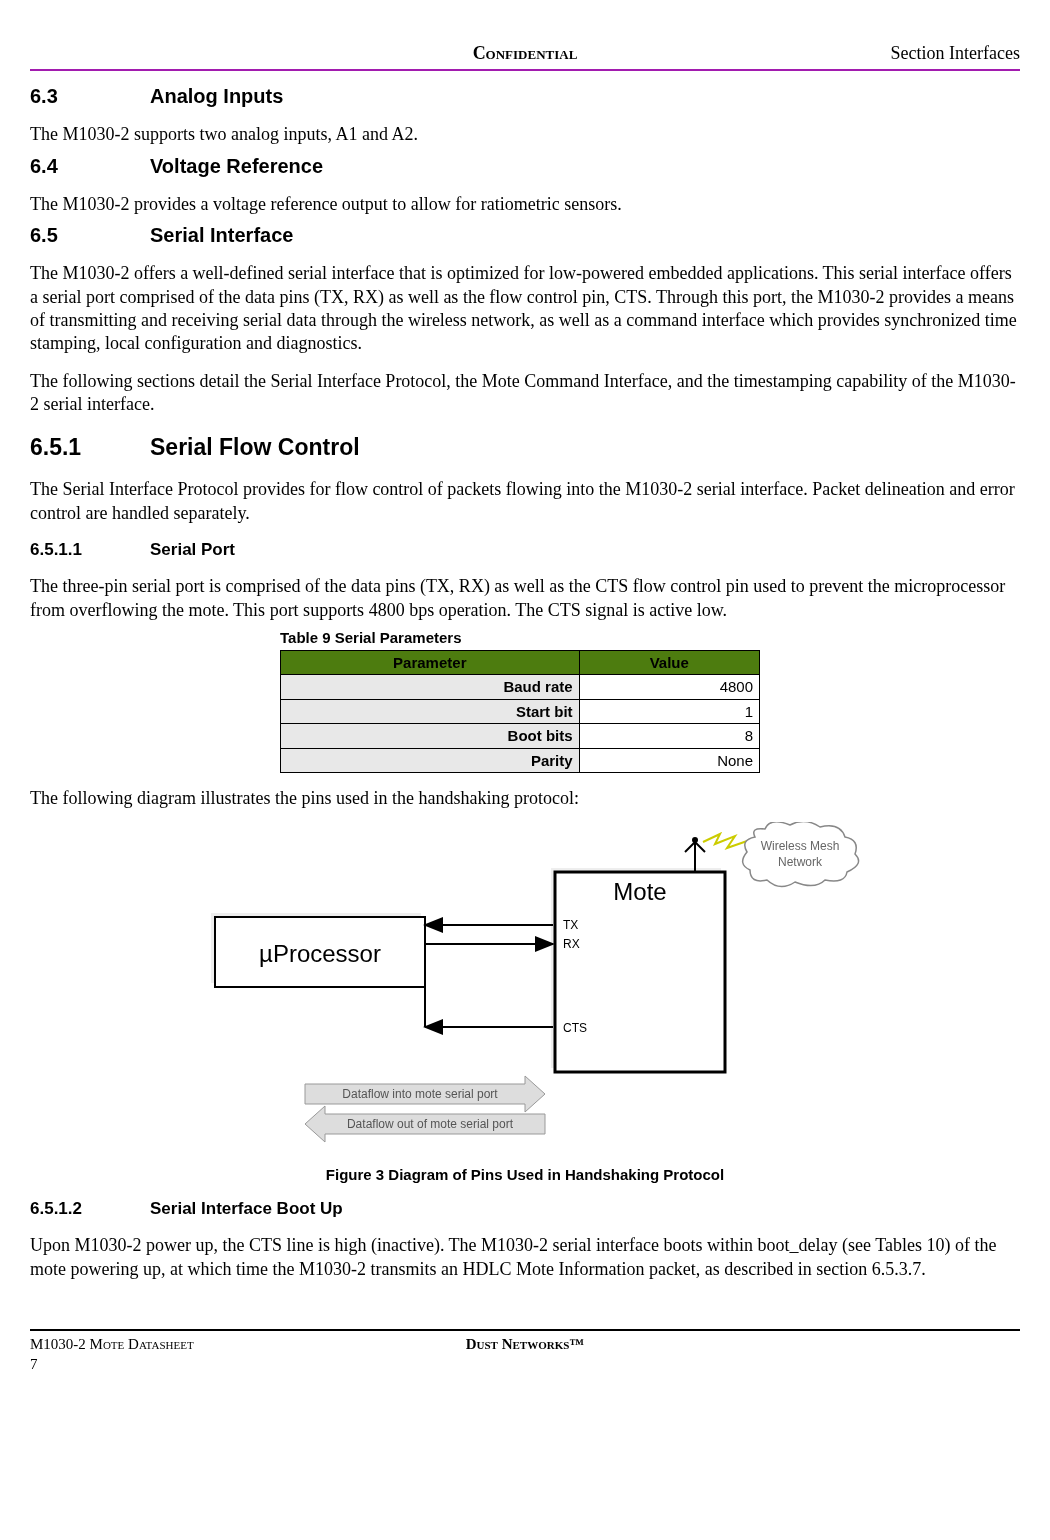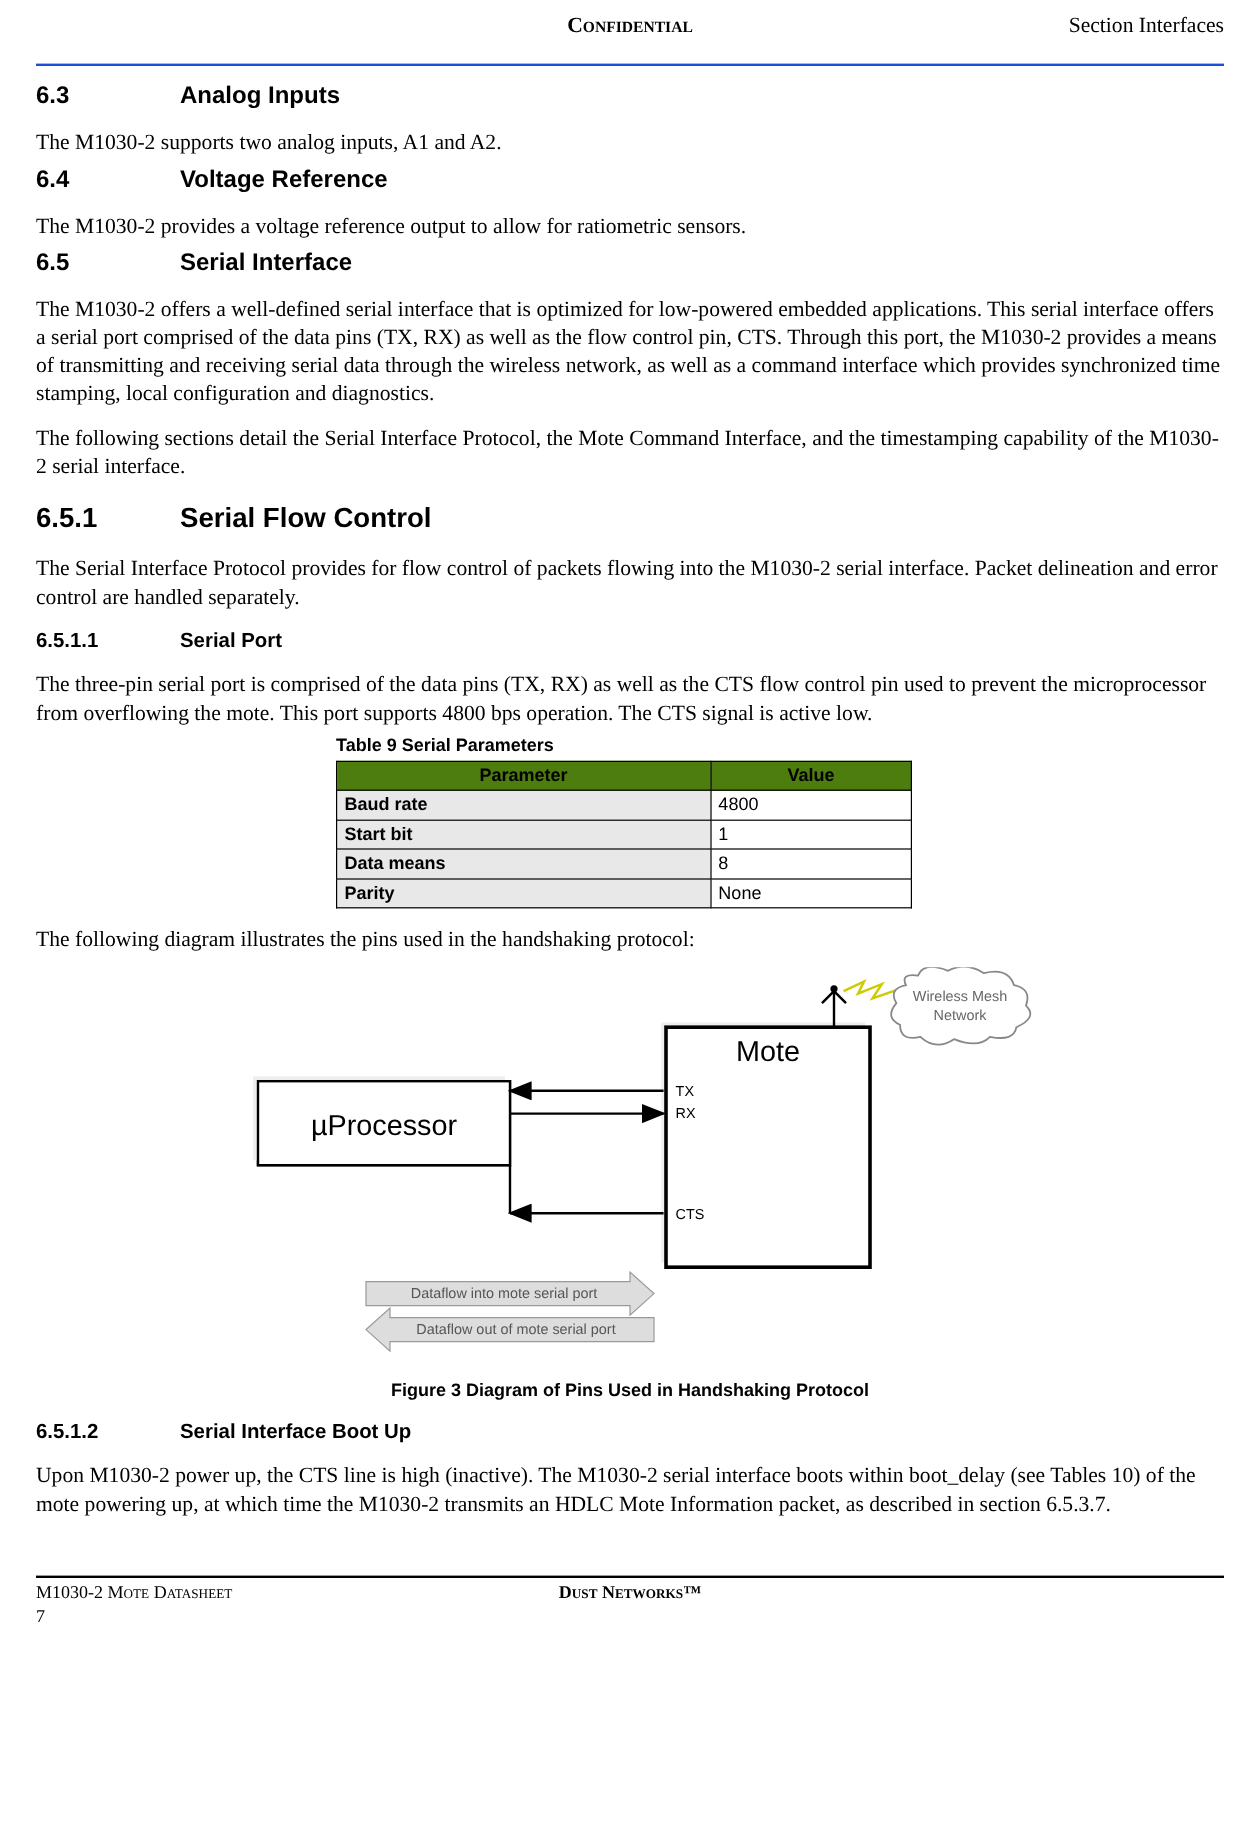--- a/index.html
+++ b/index.html
@@ -8,23 +8,24 @@
       font-size: 18px;
       line-height: 1.3;
       color: #000;
       background: #fff;
       width: 1050px;
       padding: 10px 30px 10px 30px;
     }
     .header-row {
       display: flex;
       justify-content: space-between;
-      padding-bottom: 20px;
-      border-bottom: 2px solid #1d4ed8;
+      padding-bottom: 4px;
+      border-bottom: 2px solid #a21caf;
       margin-bottom: 12px;
+      margin-top: 32px;
     }
     .header-center {
       font-weight: bold;
       font-variant: small-caps;
       position: absolute;
       left: 50%;
       transform: translateX(-50%);
     }
     .header-row { position: relative; }
     .section-heading {
@@ -64,21 +65,21 @@
       border-collapse: collapse;
       margin-left: 250px;
       margin-bottom: 8px;
       width: 480px;
     }
     .params-table th, .params-table td {
       border: 1px solid #000;
       padding: 2px 6px;
       font-family: Arial, sans-serif;
       font-size: 15px;
-      text-align: left;
+      text-align: right;
     }
     .params-table th {
       background: #4d7c0f;
       text-align: center;
       font-weight: bold;
     }
     .params-table td.param-name { background: #e8e8e8; font-weight: bold; }
     .diagram-wrap {
       text-align: center;
       margin: 12px 0 6px 0;
@@ -157,21 +158,21 @@
   <tbody>
     <tr>
       <td class="param-name">Baud rate</td>
       <td>4800</td>
     </tr>
     <tr>
       <td class="param-name">Start bit</td>
       <td>1</td>
     </tr>
     <tr>
-      <td class="param-name">Data means</td>
+      <td class="param-name">Boot bits</td>
       <td>8</td>
     </tr>
     <tr>
       <td class="param-name">Parity</td>
       <td>None</td>
     </tr>
   </tbody>
 </table>
 
 <p>The following diagram illustrates the pins used in the handshaking protocol:</p>

